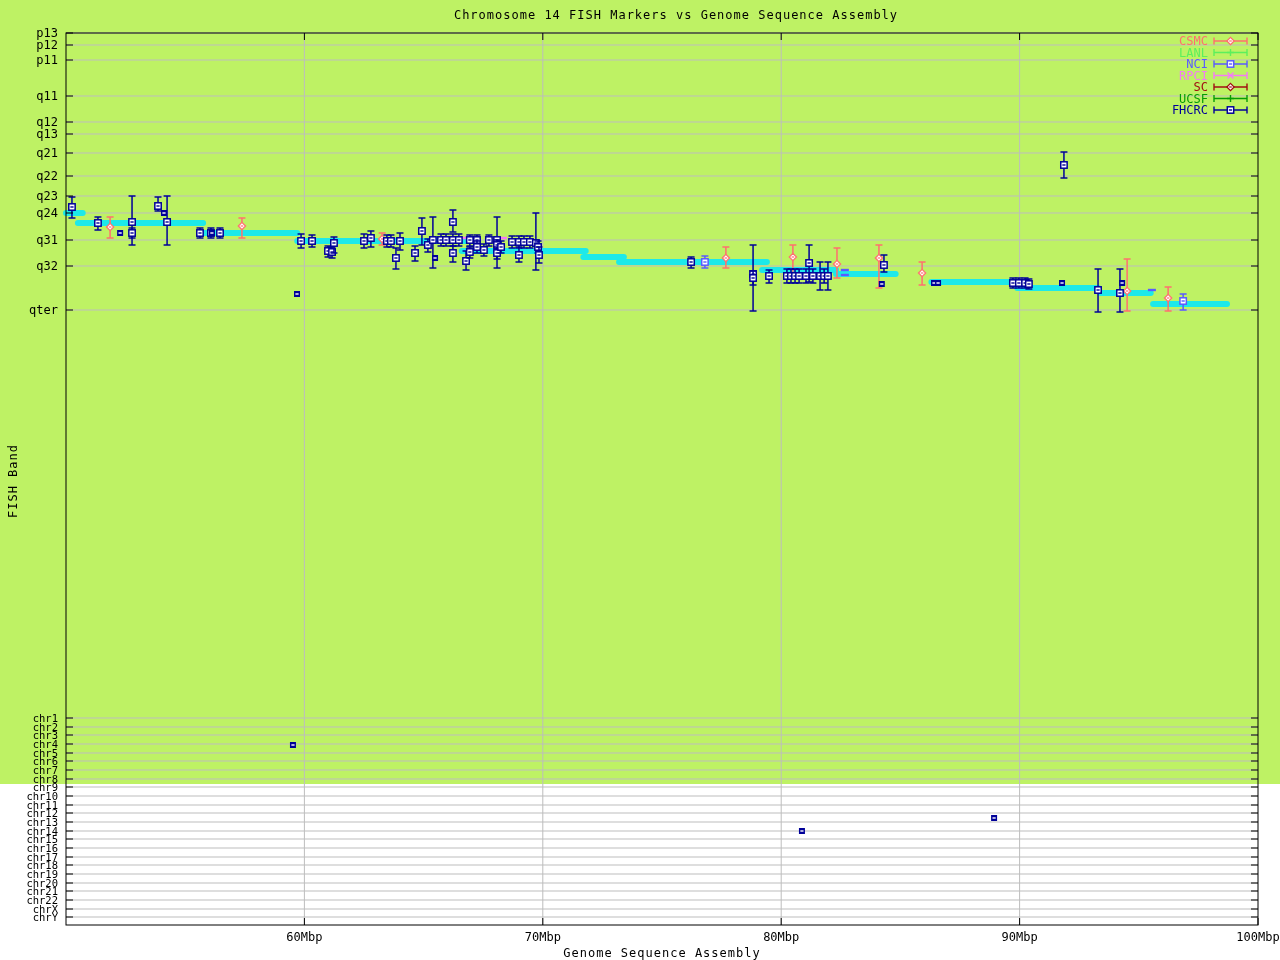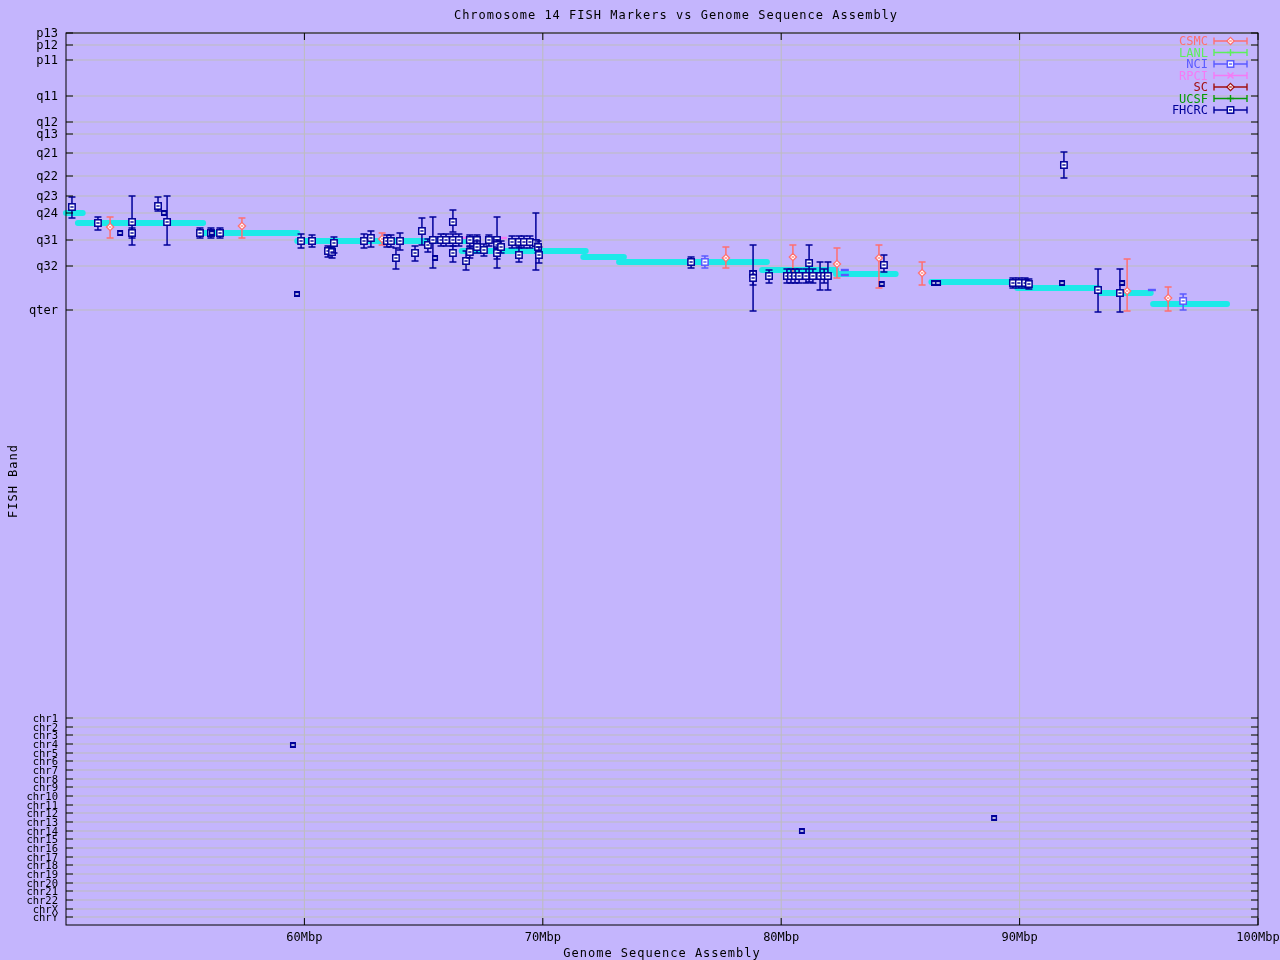--- a/index.html
+++ b/index.html
@@ -1,16 +1,16 @@
 <!DOCTYPE html>
 <html><head>
 <meta charset="utf-8">
 <style>
   html,body{margin:0;padding:0;background:#ffffff;width:1280px;height:960px;overflow:hidden;}
-  #chart-root{position:relative;width:1280px;height:960px;background:#c4b5fd;
+  #chart-root{position:relative;width:1280px;height:784px;background:#bef264;
     font-family:"DejaVu Sans Mono","Liberation Mono",monospace;}
   #plot-svg{position:absolute;left:0;top:0;}
   .title{position:absolute;left:0;top:8px;width:1352px;text-align:center;font-size:12px;
     letter-spacing:1px;color:#000;}
   .xlabel{position:absolute;left:0;top:946px;width:1324px;text-align:center;font-size:12px;
     letter-spacing:1px;color:#000;}
   .ylabel{position:absolute;left:-227px;top:474px;width:480px;text-align:center;font-size:12px;
     letter-spacing:1px;color:#000;transform:rotate(-90deg);}
 </style>
 </head>

